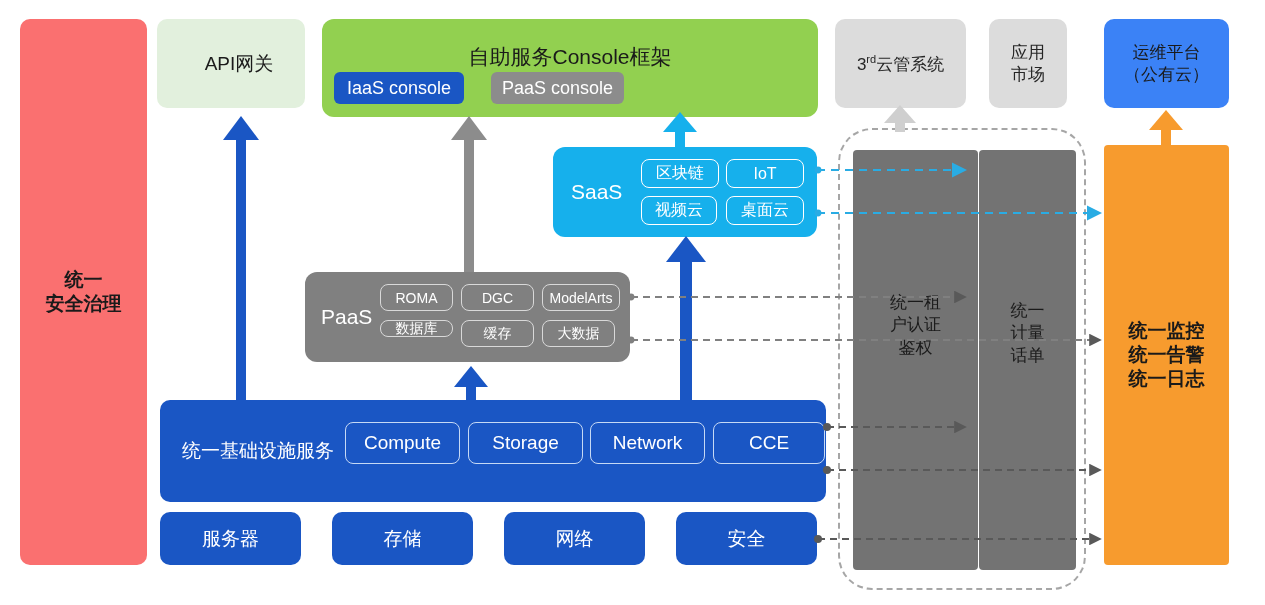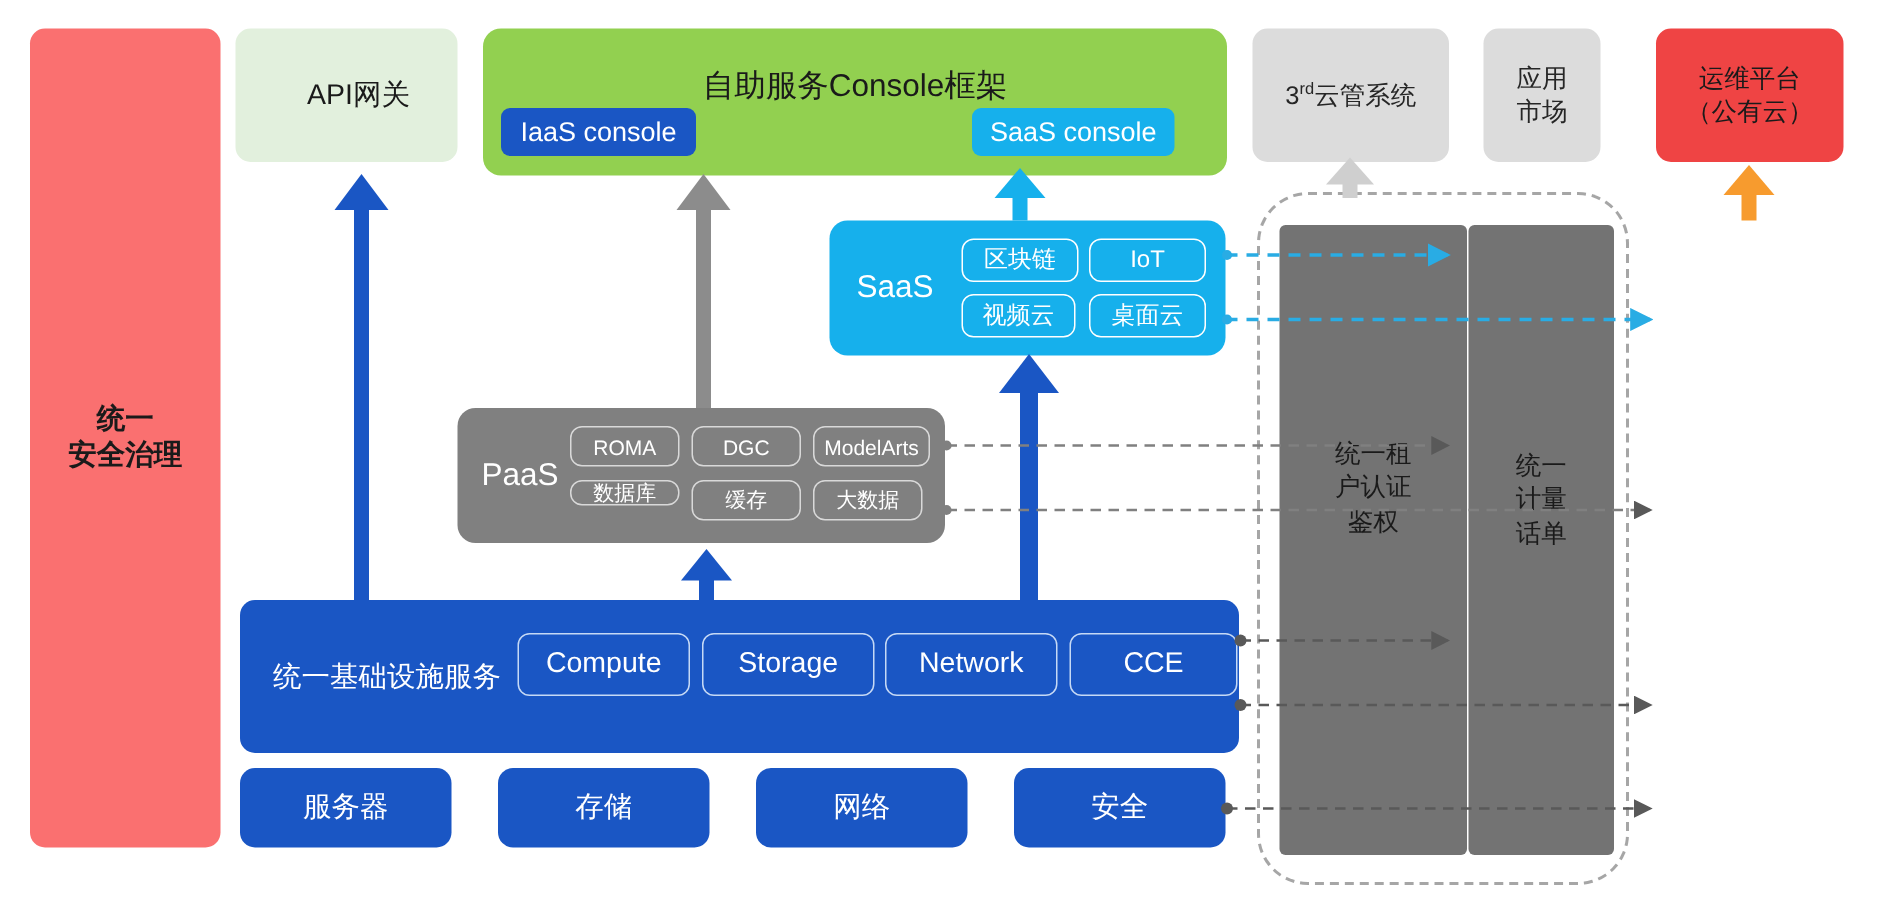--- a/index.html
+++ b/index.html
@@ -19,21 +19,21 @@
   .console-title{position:absolute;left:0;right:0;top:24px;text-align:center;font-size:21px;color:#1a1a1a;font-weight:500;}
   .console-chip{position:absolute;height:32px;border-radius:6px;display:flex;align-items:center;justify-content:center;color:#ffffff;font-size:18px;padding:0 10px;box-sizing:border-box;}
   .chip-iaas{background:#1a56c4;}
   .chip-paas{background:#8c8c8c;}
   .chip-saas{background:#16b0ec;}
 
   
   .grey-box{background:#dcdcdc;color:#262626;font-size:17px;}
 
   
-  .ops-top{background:#ef4444;color:#1a1a1a;font-size:17px;}
+  .ops-top{background:#3b82f6;color:#1a1a1a;font-size:17px;}
   .ops-panel{background:#f79b2e;color:#1a1a1a;font-size:19px;font-weight:600;}
 
   
   .saas-block{background:#16b0ec;border-radius:12px;}
   .saas-label{position:absolute;left:18px;top:50%;transform:translateY(-50%);color:#ffffff;font-size:21px;}
   .pill{position:absolute;border:1.6px solid #ffffff;border-radius:8px;color:#ffffff;display:flex;align-items:center;justify-content:center;font-size:16px;box-sizing:border-box;}
 
   
   .paas-block{background:#808080;border-radius:12px;}
   .paas-label{position:absolute;left:16px;top:50%;transform:translateY(-50%);color:#ffffff;font-size:21px;}
@@ -70,22 +70,22 @@
 
   <div class="box rnd api-gw" style="left:157px;top:19px;width:148px;height:89px;padding-left:16px;">
     <span>API网关</span>
   </div>
 
   <div class="console-frame" style="position:absolute;left:322px;top:19px;width:496px;height:98px;">
     <div class="console-title">自助服务Console框架</div>
     <div class="console-chip chip-iaas" style="left:12px;top:53px;width:130px;">
       <span>IaaS console</span>
     </div>
-    <div class="console-chip chip-saas" style="left:326px;top:53px;width:135px;">
-      <span>SaaS console</span>
+    <div class="console-chip chip-paas" style="left:169px;top:53px;width:133px;">
+      <span>PaaS console</span>
     </div>
   </div>
 
   <div class="box rnd grey-box" style="left:835px;top:19px;width:131px;height:89px;">
     <span>
       <span>3</span><sup style="font-size:11px;">rd</sup><span>云管系统</span>
     </span>
   </div>
 
   <div class="box rnd grey-box" style="left:989px;top:19px;width:78px;height:89px;">
@@ -95,20 +95,27 @@
     </div>
   </div>
 
   <div class="box rnd ops-top" style="left:1104px;top:19px;width:125px;height:89px;">
     <div>
       <div>运维平台</div>
       <div>（公有云）</div>
     </div>
   </div>
 
+  <div class="box ops-panel" style="left:1104px;top:145px;width:125px;height:420px;border-radius:4px;">
+    <div>
+      <div>统一监控</div>
+      <div>统一告警</div>
+      <div>统一日志</div>
+    </div>
+  </div>
 
   <div class="dash-container" style="left:838px;top:128px;width:248px;height:462px;"></div>
 
   <div class="grey-col" style="position:absolute;left:853px;top:150px;width:125px;height:420px;">
     <div class="col-text" style="top:142px;">
       <div>统一租</div>
       <div>户认证</div>
       <div>鉴权</div>
     </div>
   </div>

